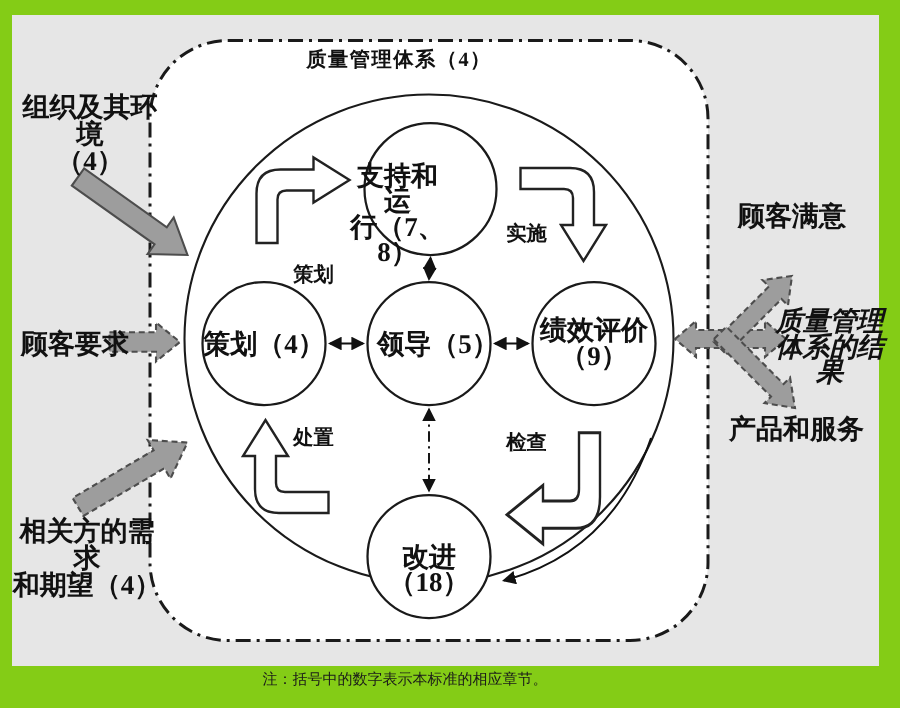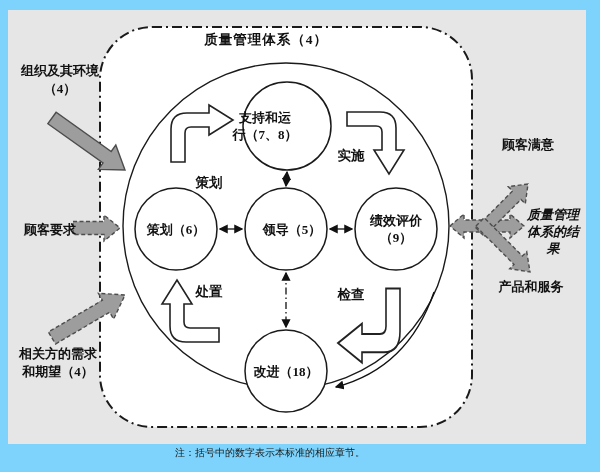--- a/index.html
+++ b/index.html
@@ -1,26 +1,26 @@
 <!DOCTYPE html>
 <html><head>
 <meta charset="utf-8">
 <style>
   html,body { margin:0; padding:0; background:#ffffff; }
   .stage {
-    position:relative; width:600px; height:472px; background:#7dd3fc;
+    position:relative; width:600px; height:472px; background:#84cc16;
     font-family:"Liberation Serif","DejaVu Serif",serif; overflow:hidden;
   }
   .panel {
     position:absolute; left:8px; top:10px; width:578px; height:434px;
     background:#e6e6e6;
   }
   svg.layer { position:absolute; left:0; top:0; }
   .lbl {
-    position:absolute; font-weight:bold; font-size:13px; color:#111;
+    position:absolute; font-weight:bold; font-size:18px; color:#111;
     text-align:center; white-space:pre-line; line-height:17px;
   }
   .lbl.title { font-size:13.5px; letter-spacing:1px; }
   .lbl.cycle { font-size:13.5px; }
   .note {
     position:absolute; left:175px; top:446px; font-size:10px;
     color:#1a1a1a; white-space:nowrap;
   }
   .thin   { fill:none; stroke:#1a1a1a; stroke-width:1.4; }
   .boundary { fill:#ffffff; stroke:#1a1a1a; stroke-width:2; stroke-dasharray:10 4 2 4; }
@@ -74,21 +74,21 @@
 
     <path class="garrow dashed" d="M450 226 L464 214 L464 220 L510 220 L510 214 L524 226 L510 238 L510 232 L464 232 L464 238 Z" fill="#9d9d9d"></path>
     <path class="garrow dashed" d="M484.2 236.2 L521 199.4 L525.3 203.7 L528 184 L508.3 186.7 L512.6 191 L475.8 227.8 Z" fill="#9d9d9d"></path>
     <path class="garrow dashed" d="M475.8 226.2 L514 264.4 L509.7 268.7 L530 272 L526.7 251.7 L522.4 256 L484.2 217.8 Z" fill="#9d9d9d"></path>
   </svg>
 
   <div class="lbl title" style="left:186px; top:31px; width:160px;">质量管理体系（4）</div>
 
   <div class="lbl" style="left:231px; top:109px; width:68px;">支持和运
 行（7、8）</div>
-  <div class="lbl" style="left:134px; top:221px; width:84px;">策划（6）</div>
+  <div class="lbl" style="left:134px; top:221px; width:84px;">策划（4）</div>
   <div class="lbl" style="left:244px; top:221px; width:96px;">领导（5）</div>
   <div class="lbl" style="left:354px; top:212px; width:84px;">绩效评价
 （9）</div>
   <div class="lbl" style="left:244px; top:363px; width:84px;">改进（18）</div>
 
   <div class="lbl cycle" style="left:183px; top:147px; width:52px;margin-top:27px;">策划</div>
   <div class="lbl cycle" style="left:325px; top:147px; width:52px;">实施</div>
   <div class="lbl cycle" style="left:325px; top:286px; width:52px;">检查</div>
   <div class="lbl cycle" style="left:183px; top:283px; width:52px;">处置</div>
 

